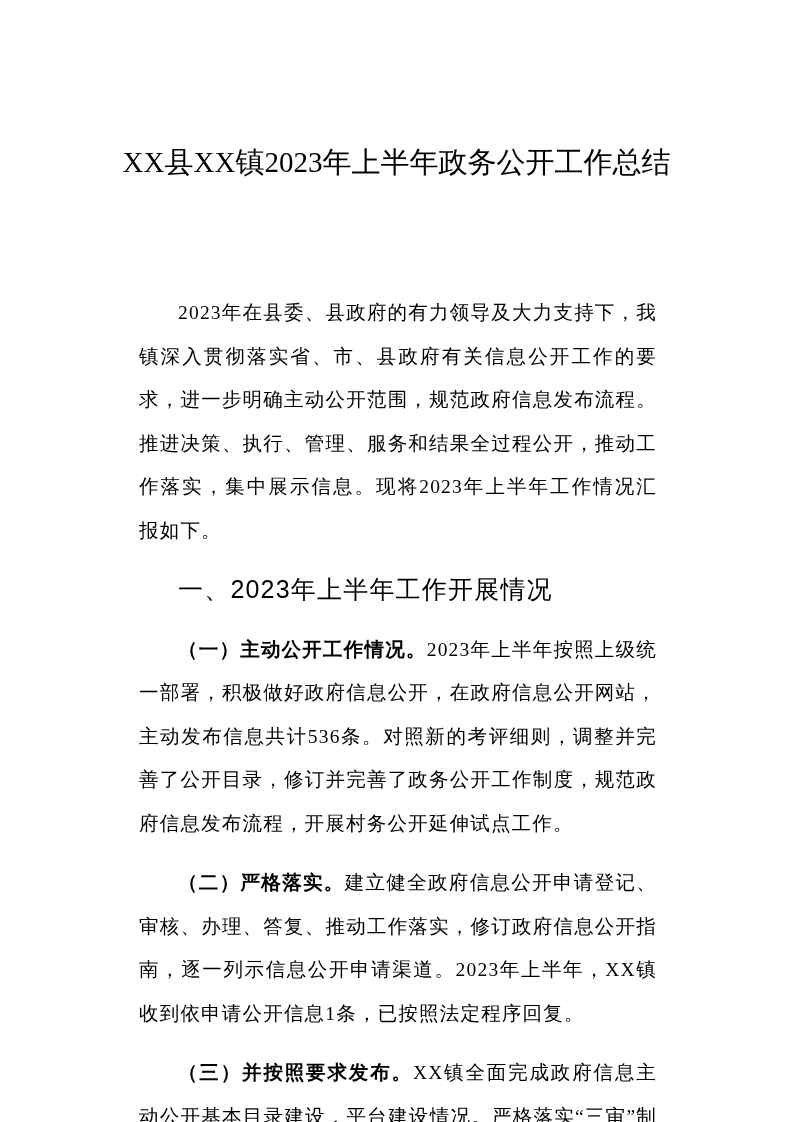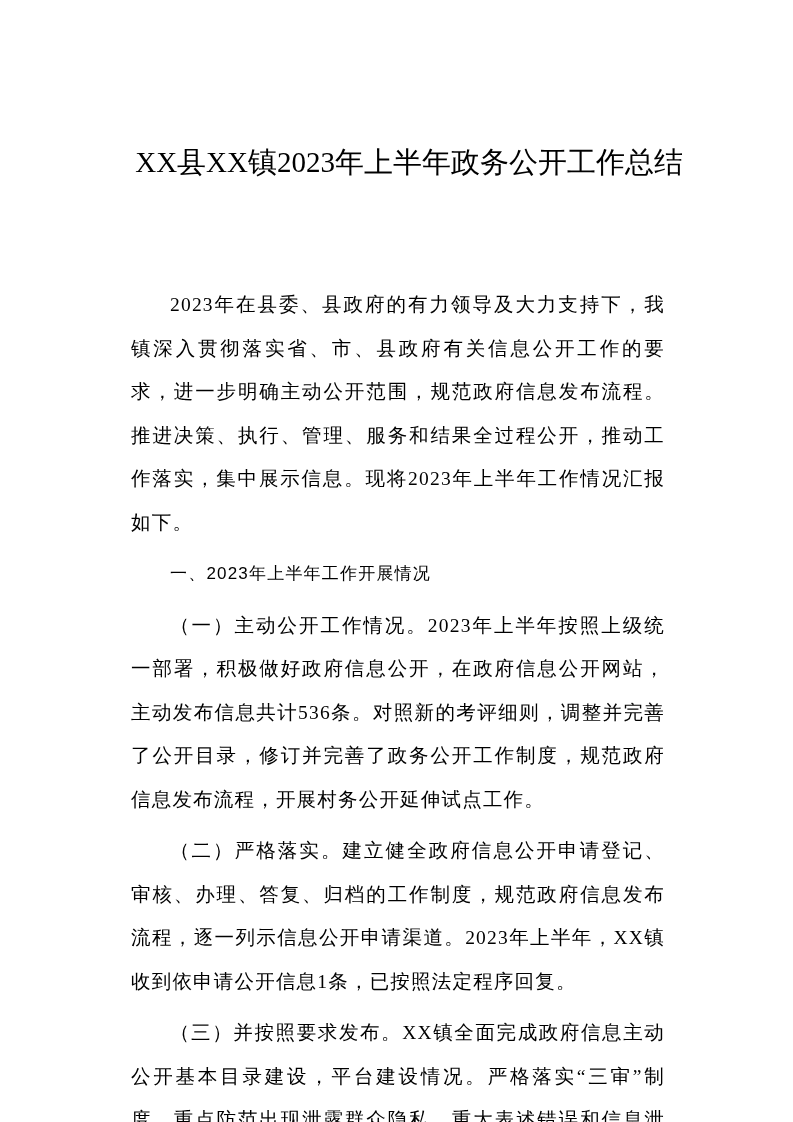--- a/index.html
+++ b/index.html
@@ -4,50 +4,50 @@
 <style>
   html, body { margin: 0; padding: 0; background: #ffffff; }
   body { width: 793px; height: 1122px; position: relative; overflow: hidden; }
   .page {
     position: absolute; left: 0; top: 0; width: 793px; height: 1122px;
     background: #ffffff; color: #000000;
     font-family: "Liberation Serif", "DejaVu Serif", serif;
   }
   .title {
     position: absolute; left: 110px; width: 573px; top: 134px;
-    text-align: right; font-size: 29px; line-height: 56px;
+    text-align: center; font-size: 29px; line-height: 56px;
     letter-spacing: 0px; font-weight: normal;
   }
   .body {
     position: absolute; left: 123px; width: 550px; top: 275px;
     font-size: 19.5px; line-height: 43.5px; text-align: justify;
     letter-spacing: 1.2px;
   }
-  .body p { margin: 8px; text-indent: 39px; }
+  .body p { margin: 16px; text-indent: 39px; }
   .heading1 {
     font-family: "Liberation Sans", "DejaVu Sans", sans-serif;
-    font-size: 17px; font-weight: normal;
+    font-size: 25px; font-weight: normal;
   }
-  .lead { font-weight: normal; }
+  .lead { font-weight: bold; }
 </style>
 </head>
 <body>
 
 <div class="page">
   <div class="title">XX县XX镇2023年上半年政务公开工作总结</div>
 
   <div class="body">
     <p>2023年在县委、县政府的有力领导及大力支持下，我镇深入贯彻落实省、市、县政府有关信息公开工作的要求，进一步明确主动公开范围，规范政府信息发布流程。推进决策、执行、管理、服务和结果全过程公开，推动工作落实，集中展示信息。现将2023年上半年工作情况汇报如下。</p>
     <p class="heading1">一、2023年上半年工作开展情况</p>
 
     <p>
       <span class="lead">（一）主动公开工作情况。</span><span>2023年上半年按照上级统一部署，积极做好政府信息公开，在政府信息公开网站，主动发布信息共计536条。对照新的考评细则，调整并完善了公开目录，修订并完善了政务公开工作制度，规范政府信息发布流程，开展村务公开延伸试点工作。</span>
     </p>
     <p>
-      <span class="lead">（二）严格落实。</span><span>建立健全政府信息公开申请登记、审核、办理、答复、归档的工作制度，规范政府信息发布流程，逐一列示信息公开申请渠道。2023年上半年，XX镇收到依申请公开信息1条，已按照法定程序回复。</span>
+      <span class="lead">（二）严格落实。</span><span>建立健全政府信息公开申请登记、审核、办理、答复、推动工作落实，修订政府信息公开指南，逐一列示信息公开申请渠道。2023年上半年，XX镇收到依申请公开信息1条，已按照法定程序回复。</span>
     </p>
     <p>
       <span class="lead">（三）并按照要求发布。</span><span>XX镇全面完成政府信息主动公开基本目录建设，平台建设情况。严格落实“三审”制度，重点防范出现泄露群众隐私、重大表述错误和信息泄密等情况，全年未因政府信息公开引发负面舆情事件。</span>
     </p>
     <p>
       <span class="lead">（四）平台建设情况。</span><span>在县政府办的指导下，进一步完</span>
     </p>
   </div>
 </div>
 

